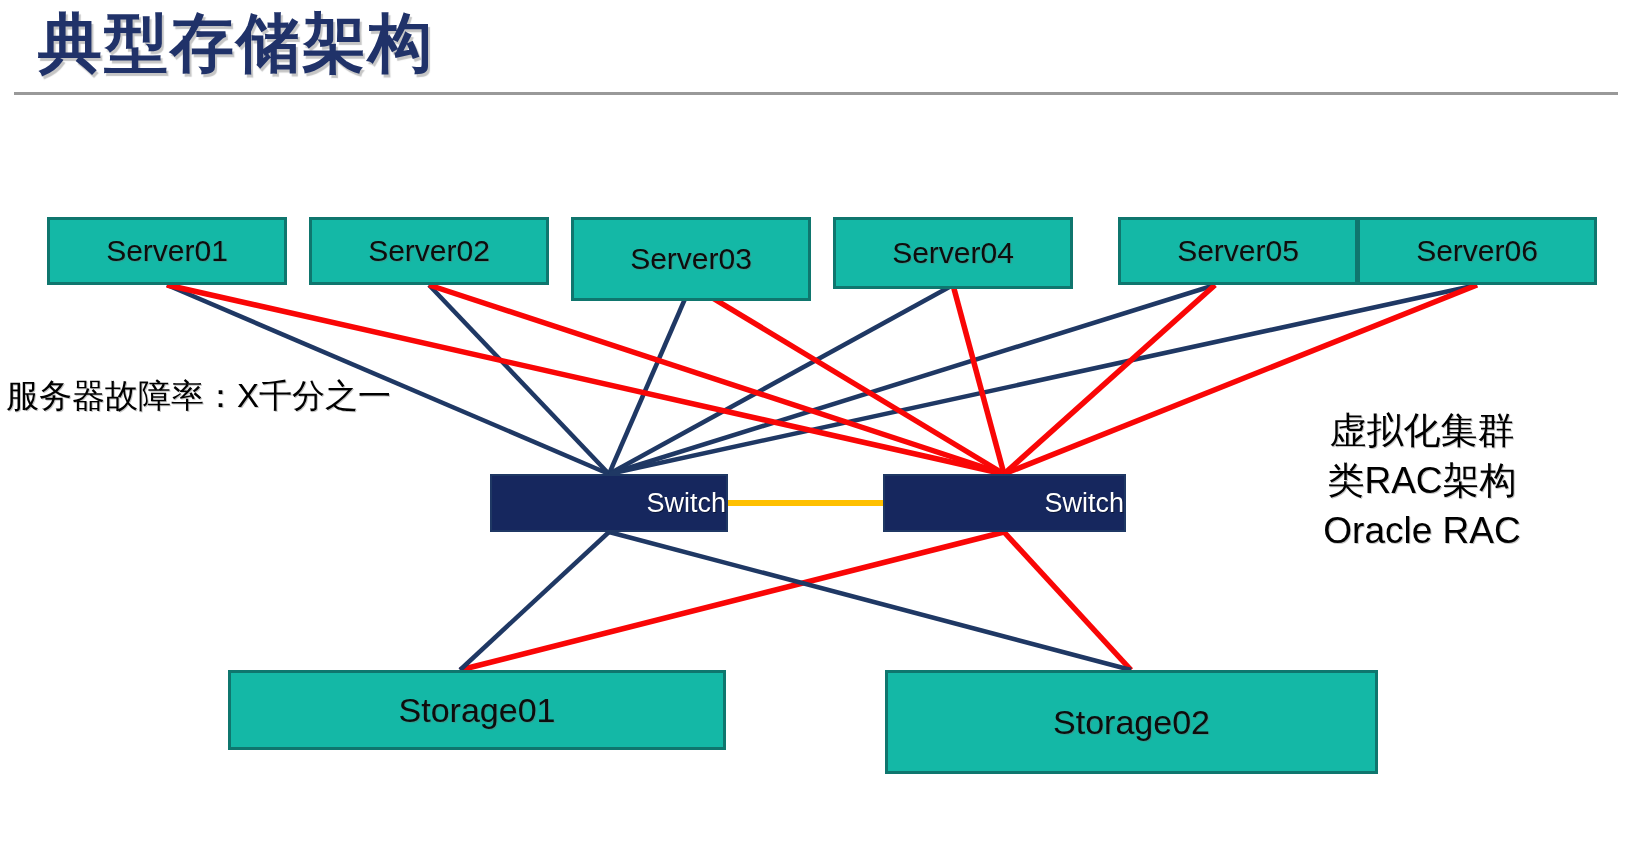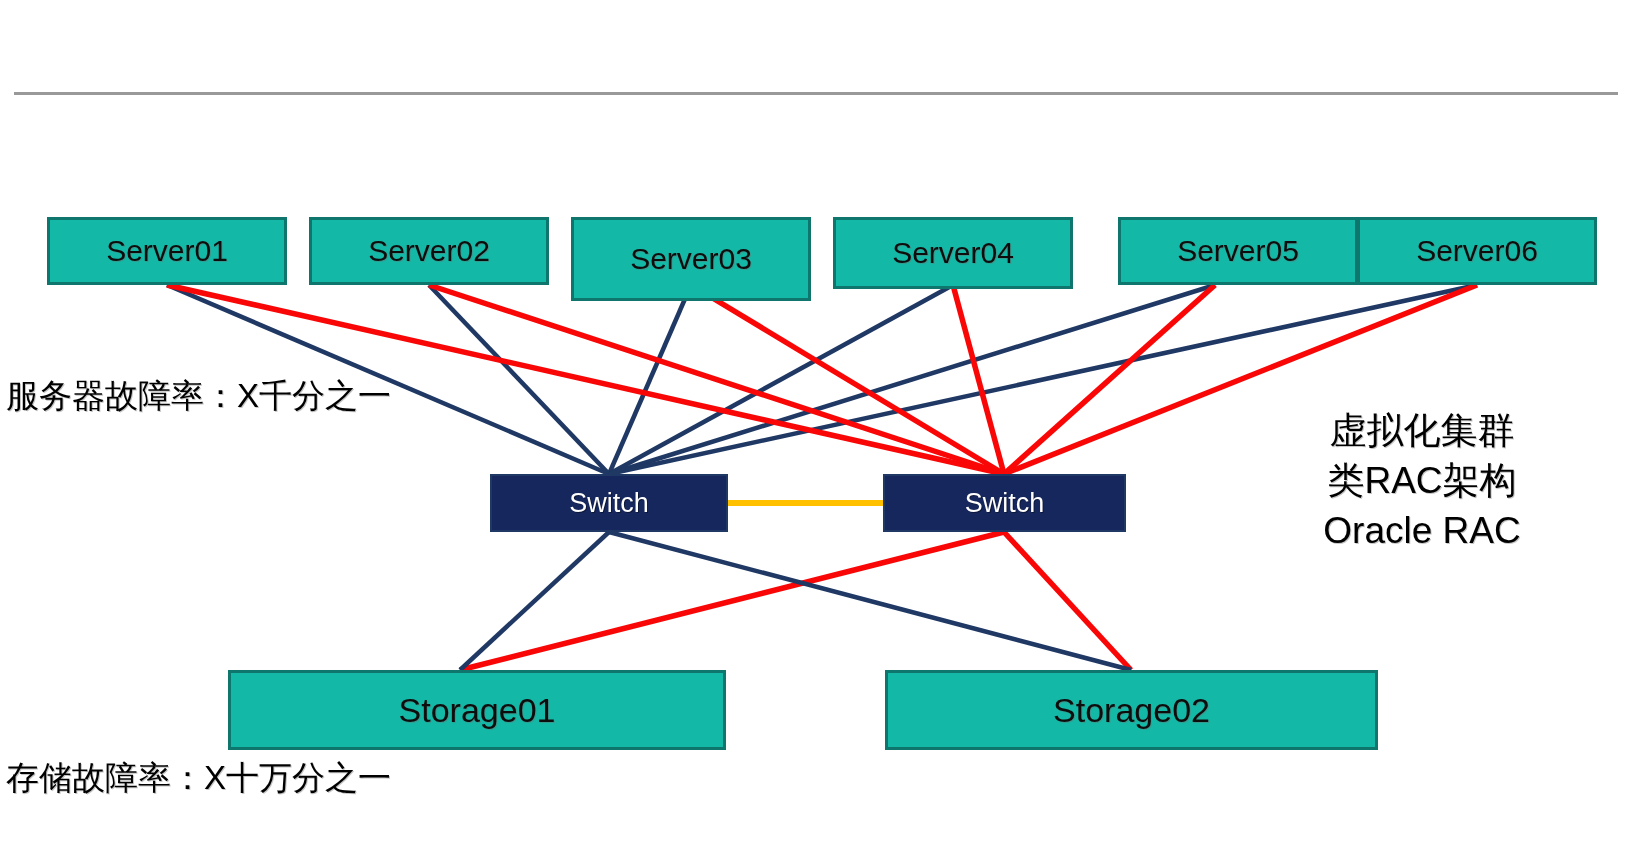--- a/index.html
+++ b/index.html
@@ -29,21 +29,21 @@
     background:#14b8a6;
     border:3px solid #0f766e;
     color:#0d0d0d;
     text-shadow:1px 1px 0 rgba(110,110,110,0.4);
     white-space:nowrap;
   }
   .server{font-size:30px;}
   .storage{font-size:34px;}
   .switch{
     position:absolute;
-    display:flex;align-items:center;justify-content:center;
+    display:flex;align-items:center;justify-content:flex-end;
     box-sizing:border-box;
     background:#16275e;
     border:2px solid #1f3864;
     color:#ffffff;
     font-size:27px;
     text-shadow:1px 1px 0 rgba(0,0,0,0.4);
     white-space:nowrap;
   }
   .note{
     position:absolute;
@@ -78,25 +78,25 @@
       <line x1="953" y1="285" x2="1004" y2="474" stroke="#f90606" stroke-width="5.5"></line>
       <line x1="1215" y1="285" x2="1004" y2="474" stroke="#f90606" stroke-width="5.5"></line>
       <line x1="1477" y1="285" x2="1004" y2="474" stroke="#f90606" stroke-width="5.5"></line>
       <line x1="1004" y1="532" x2="460" y2="670" stroke="#f90606" stroke-width="5.5"></line>
       <line x1="1004" y1="532" x2="1131" y2="670" stroke="#f90606" stroke-width="5.5"></line>
       <line x1="609" y1="532" x2="460" y2="670" stroke="#1f3864" stroke-width="4.5"></line>
       <line x1="609" y1="532" x2="1131" y2="670" stroke="#1f3864" stroke-width="4.5"></line>
       <line x1="728" y1="503" x2="883" y2="503" stroke="#ffc000" stroke-width="6"></line>
     </svg>
 
+  <div class="title">典型存储架构</div>
   <div class="rule"></div>
 
   <div class="note" style="left:6px;top:374px;">服务器故障率：X千分之一</div>
 
-  <div class="note" style="left:6px;top:756px;">存储故障率：X十万分之一</div>
 
   <div class="cluster-note">
     <div>虚拟化集群</div>
     <div>类RAC架构</div>
     <div>Oracle RAC</div>
   </div>
 
   <div id="nodes">
       <div class="box server" style="left: 47px; top: 217px; width: 240px; height: 68px;">
         <span>Server01</span>
@@ -118,17 +118,17 @@
       </div>
       <div class="switch" style="left: 490px; top: 474px; width: 238px; height: 58px;">
         <span>Switch</span>
       </div>
       <div class="switch" style="left: 883px; top: 474px; width: 243px; height: 58px;">
         <span>Switch</span>
       </div>
       <div class="box storage" style="left: 228px; top: 670px; width: 498px; height: 80px;">
         <span>Storage01</span>
       </div>
-      <div class="box storage" style="left: 885px; top: 670px; width: 493px; height: 80px;">
+      <div class="box storage" style="left: 885px; top: 670px; width: 493px; height: 104px;">
         <span>Storage02</span>
       </div>
     </div>
 </div>
 
 </body></html>

